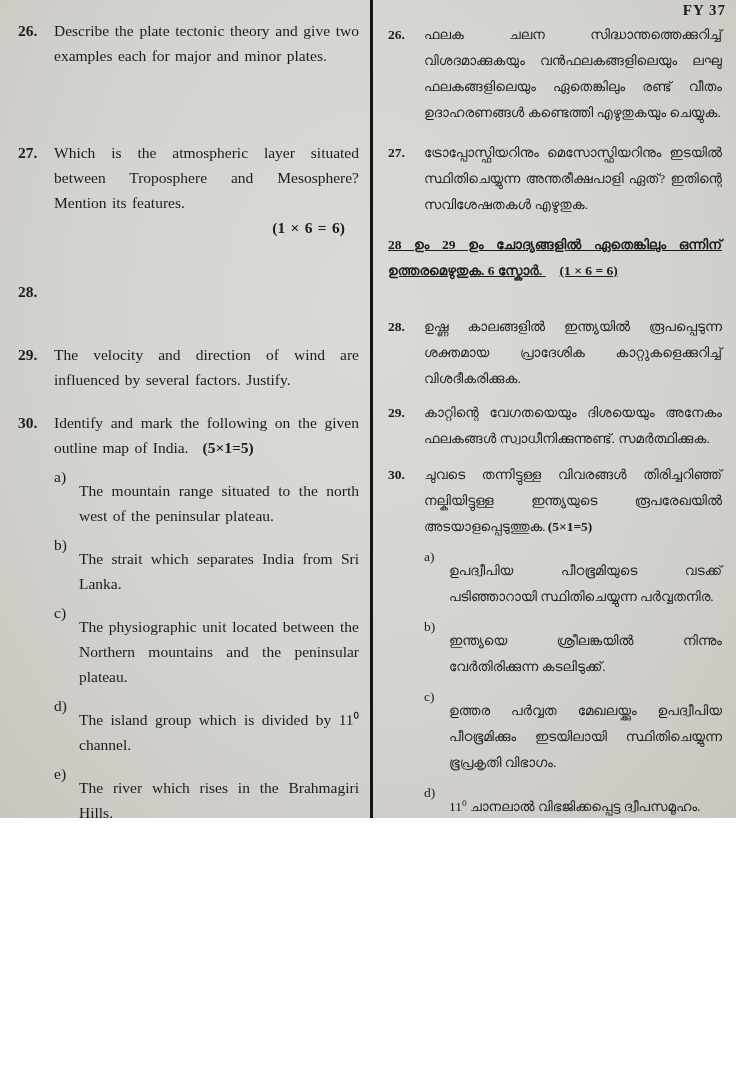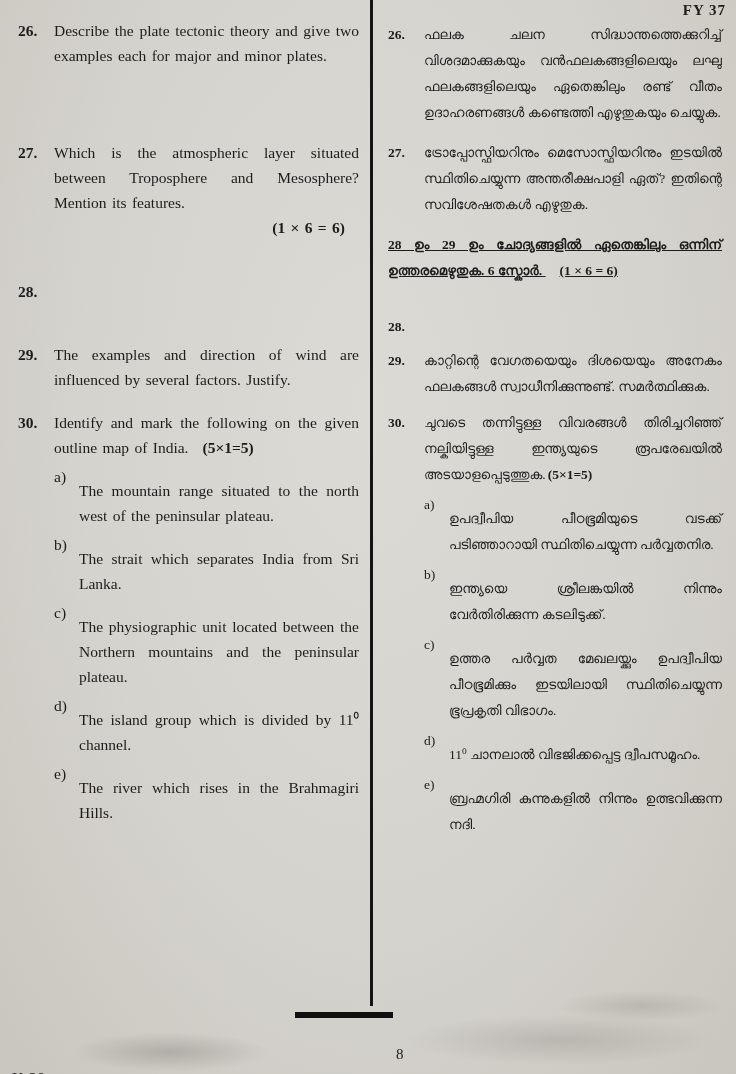--- a/index.html
+++ b/index.html
@@ -1,20 +1,20 @@
 <!DOCTYPE html>
 <html><head>
 <meta charset="utf-8">
 <style>
   * { box-sizing: border-box; }
   html,body { margin:0; padding:0; }
   .page {
     position: relative;
     width: 736px;
-    height: 1074px;
+    height: 818px;
     overflow: hidden;
     color: #1c1c1c;
     font-family: "Liberation Serif", serif;
     background:
       radial-gradient(ellipse 140px 28px at 170px 1052px, rgba(96,94,88,0.28), rgba(96,94,88,0) 70%),
       radial-gradient(ellipse 220px 36px at 560px 1040px, rgba(96,94,88,0.20), rgba(96,94,88,0) 70%),
       radial-gradient(ellipse 120px 22px at 640px 1006px, rgba(96,94,88,0.18), rgba(96,94,88,0) 70%),
       radial-gradient(ellipse at 50% 38%, #dcdad5 0%, #d5d3cd 55%, #c8c6bf 100%);
   }
   .header-code {
@@ -68,21 +68,21 @@
     </div>
 
     <div class="instr-marks">(1 × 6 = 6)</div>
 
     <div class="q" style="margin-top:39px">
       <span class="qnum">28.</span>
     </div>
 
     <div class="q" style="margin-top:38px">
       <span class="qnum">29.</span>
-      <span class="qbody">The examples and direction of wind are influenced by several factors. Justify.</span>
+      <span class="qbody">The velocity and direction of wind are influenced by several factors. Justify.</span>
     </div>
 
     <div class="q" style="margin-top:18px">
       <span class="qnum">30.</span>
       <div class="qbody">
         <span>Identify and mark the following on the given outline map of India.</span><span class="marks">(5×1=5)</span>
         <div class="sub">
           <span class="sublabel">a)</span>
           <span class="subtext">The mountain range situated to the north west of the peninsular plateau.</span>
         </div>
@@ -119,20 +119,21 @@
       <span class="qbody">ട്രോപ്പോസ്ഫിയറിനും മെസോസ്ഫിയറിനും ഇടയിൽ സ്ഥിതിചെയ്യുന്ന അന്തരീക്ഷപാളി ഏത്? ഇതിന്റെ സവിശേഷതകൾ എഴുതുക.</span>
     </div>
 
     <div class="instr" style="margin-top:14px">
       <span>28 ഉം 29 ഉം ചോദ്യങ്ങളിൽ ഏതെങ്കിലും ഒന്നിന് ഉത്തരമെഴുതുക. 6 സ്കോർ.</span>
       <span class="marks">(1 × 6 = 6)</span>
     </div>
 
     <div class="q" style="margin-top:30px">
       <span class="qnum">28.</span>
+      <span class="qbody">ഉഷ്ണ കാലങ്ങളിൽ ഇന്ത്യയിൽ രൂപപ്പെടുന്ന ശക്തമായ പ്രാദേശിക കാറ്റുകളെക്കുറിച്ച് വിശദീകരിക്കുക.</span>
     </div>
 
     <div class="q" style="margin-top:8px">
       <span class="qnum">29.</span>
       <span class="qbody">കാറ്റിന്റെ വേഗതയെയും ദിശയെയും അനേകം ഫലകങ്ങൾ സ്വാധീനിക്കുന്നുണ്ട്. സമർത്ഥിക്കുക.</span>
     </div>
 
     <div class="q" style="margin-top:10px">
       <span class="qnum">30.</span>
       <div class="qbody">

